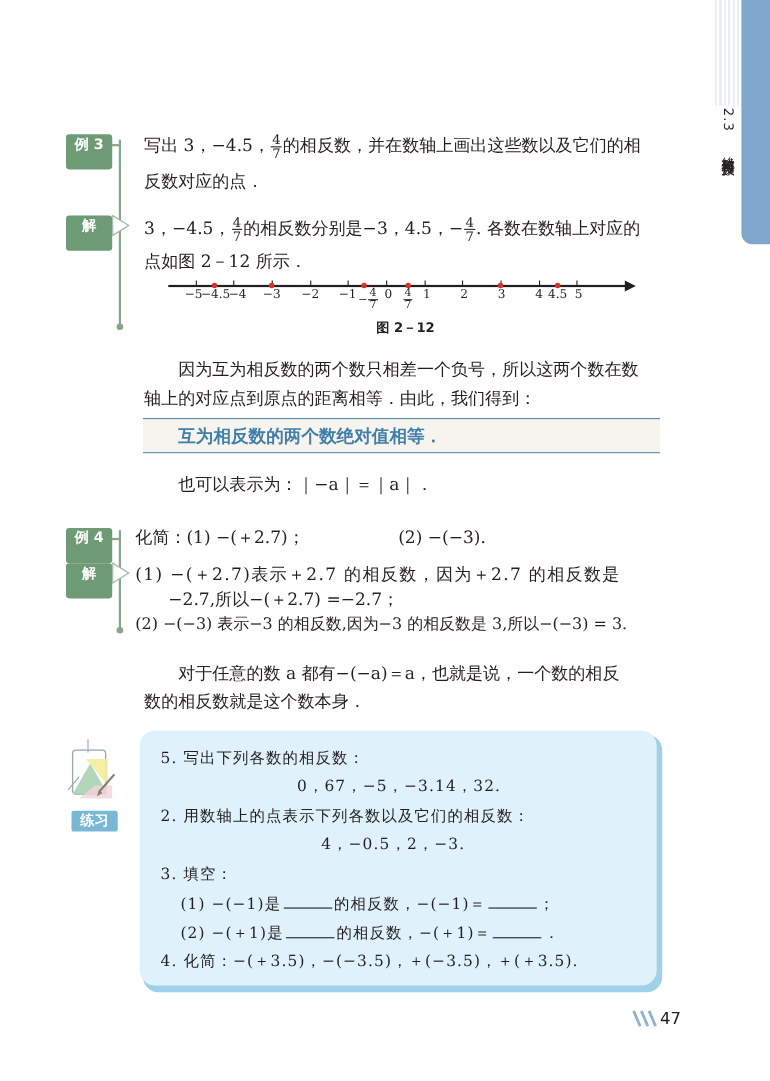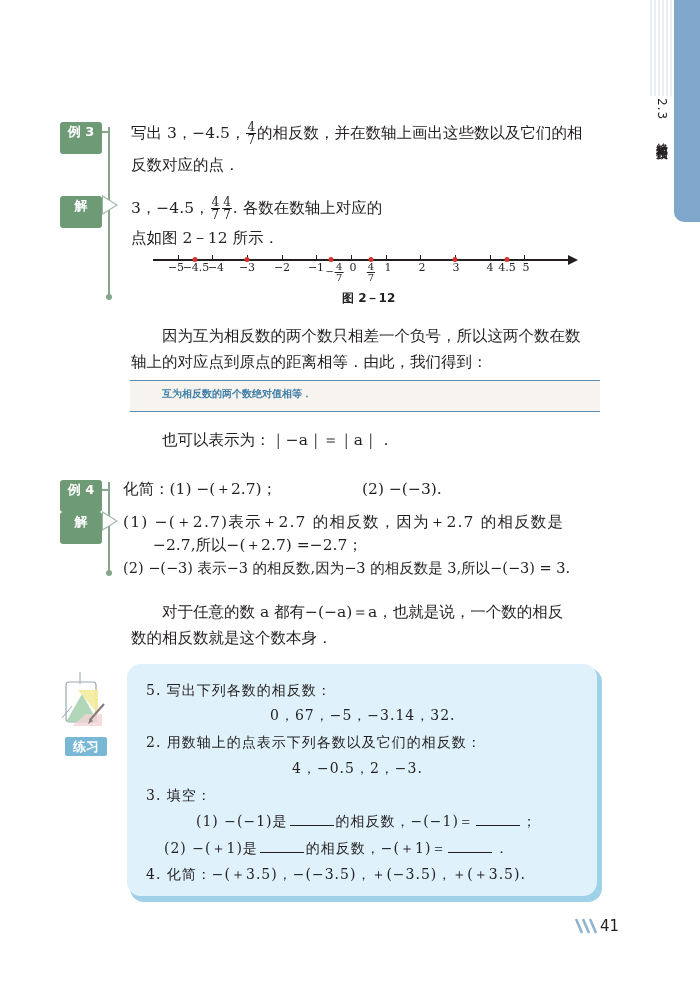--- a/index.html
+++ b/index.html
@@ -44,21 +44,21 @@
     border-top: 5px solid transparent; border-bottom: 5px solid transparent; border-left: 10px solid #231f20; }
   .tick { position: absolute; top: 3px; width: 1.2px; height: 5px; background: #231f20; }
   .tick-lbl { position: absolute; top: 10px; font-size: 11px; line-height: 12px; transform: translateX(-50%); white-space: nowrap; }
   .pt { position: absolute; top: 5px; width: 5px; height: 5px; border-radius: 50%; background: #d2332b; transform: translateX(-50%); }
   .fig-cap { position: absolute; left: 342px; top: 290px; font-family: "DejaVu Sans", sans-serif; font-size: 12px; font-weight: bold; text-align: right; }
 
   
   .hl-box { position: absolute; left: 130px; top: 380px; width: 470px; height: 32px;
     background: #f7f3ee; border-top: 1.5px solid #5c8db1; border-bottom: 1.5px solid #5c8db1; }
   .hl-text { position: absolute; left: 32px; top: 6px; font-family: "DejaVu Sans", sans-serif;
-    font-weight: bold; font-size: 10px; color: #3f7fa8; }
+    font-weight: bold; font-size: 16px; color: #3f7fa8; }
 
   
   .ex-shadow { position: absolute; left: 130px; top: 668px; width: 472px; height: 234px;
     background: #9fd1e8; border-radius: 14px; }
   .ex-box { position: absolute; left: 127px; top: 664px; width: 470px; height: 232px;
     background: #dff1fb; border-radius: 14px; }
   .ex-txt { position: absolute; font-size: 14px; line-height: 18px; white-space: nowrap; letter-spacing: 1px; }
   .blank { display: inline-block; width: 44px; border-bottom: 1px solid #231f20; height: 14px; vertical-align: baseline; margin: 0 2px; }
   .practice-lbl { position: absolute; left: 65px; top: 737px; width: 42px; height: 19px;
     background: #78b8d6; color: #fff; font-family: "DejaVu Sans", sans-serif; font-weight: bold;
@@ -84,21 +84,21 @@
 <div class="lbl lbl-ex" style="left:60px; top:122px;">例 3</div>
 <div class="lbl lbl-sol" style="left:60px; top:196px;">解</div>
 <div class="arrow" style="left:102px; top:195px;"></div>
 
 <div class="txt" style="left:131px; top:121px;">
   <span>写出 3，−4.5，</span><span class="frac"><span class="n">4</span><span class="d">7</span></span><span>的相反数，并在数轴上画出这些数以及它们的相</span>
 </div>
 <div class="txt" style="left:131px; top:155px;">反数对应的点．</div>
 
 <div class="txt" style="left:131px; top:196px;">
-  <span>3，−4.5，</span><span class="frac"><span class="n">4</span><span class="d">7</span></span><span class="frac"><span class="n">4</span><span class="d">7</span></span><span>. 各数在数轴上对应的</span>
+  <span>3，−4.5，</span><span class="frac"><span class="n">4</span><span class="d">7</span></span><span>的相反数分别是−3，4.5，−</span><span class="frac"><span class="n">4</span><span class="d">7</span></span><span>. 各数在数轴上对应的</span>
 </div>
 <div class="txt" style="left:131px; top:228px;">点如图 2－12 所示．</div>
 
 <div class="numline">
   <div class="axis"></div>
   <div class="axis-arrow"></div>
 
   <div class="tick" style="left:28px"></div>
   <div class="tick" style="left:62px"></div>
   <div class="tick" style="left:97px"></div>
@@ -174,26 +174,26 @@
 <div class="practice-lbl">练习</div>
 
 <div class="ex-shadow"></div>
 <div class="ex-box"></div>
 
 <div class="ex-txt" style="left:146px; top:681px;">5. 写出下列各数的相反数：</div>
 <div class="ex-txt" style="left:270px; top:706px;">0，67，−5，−3.14，32.</div>
 <div class="ex-txt" style="left:146px; top:733px;">2. 用数轴上的点表示下列各数以及它们的相反数：</div>
 <div class="ex-txt" style="left:292px; top:759px;">4，−0.5，2，−3.</div>
 <div class="ex-txt" style="left:146px; top:786px;">3. 填空：</div>
-<div class="ex-txt" style="left:164px; top:812px;margin-left:32px;">
+<div class="ex-txt" style="left:164px; top:812px;">
   <span>(1) −(−1)是</span><span class="blank"></span><span>的相反数，−(−1)＝</span><span class="blank"></span><span>；</span>
 </div>
 <div class="ex-txt" style="left:164px; top:839px;">
   <span>(2) −(＋1)是</span><span class="blank"></span><span>的相反数，−(＋1)＝</span><span class="blank"></span><span>．</span>
 </div>
 <div class="ex-txt" style="left:146px; top:865px;">4. 化简：−(＋3.5)，−(−3.5)，＋(−3.5)，＋(＋3.5).</div>
 
 <svg class="slashes" viewBox="0 0 26 16">
   <line x1="2" y1="1" x2="8" y2="15" stroke="#8eb2cf" stroke-width="2.5"></line>
   <line x1="9" y1="1" x2="15" y2="15" stroke="#8eb2cf" stroke-width="2.5"></line>
   <line x1="16" y1="1" x2="22" y2="15" stroke="#8eb2cf" stroke-width="2.5"></line>
 </svg>
-<div class="page-num">41</div>
+<div class="page-num">47</div>
 
 </body></html>

